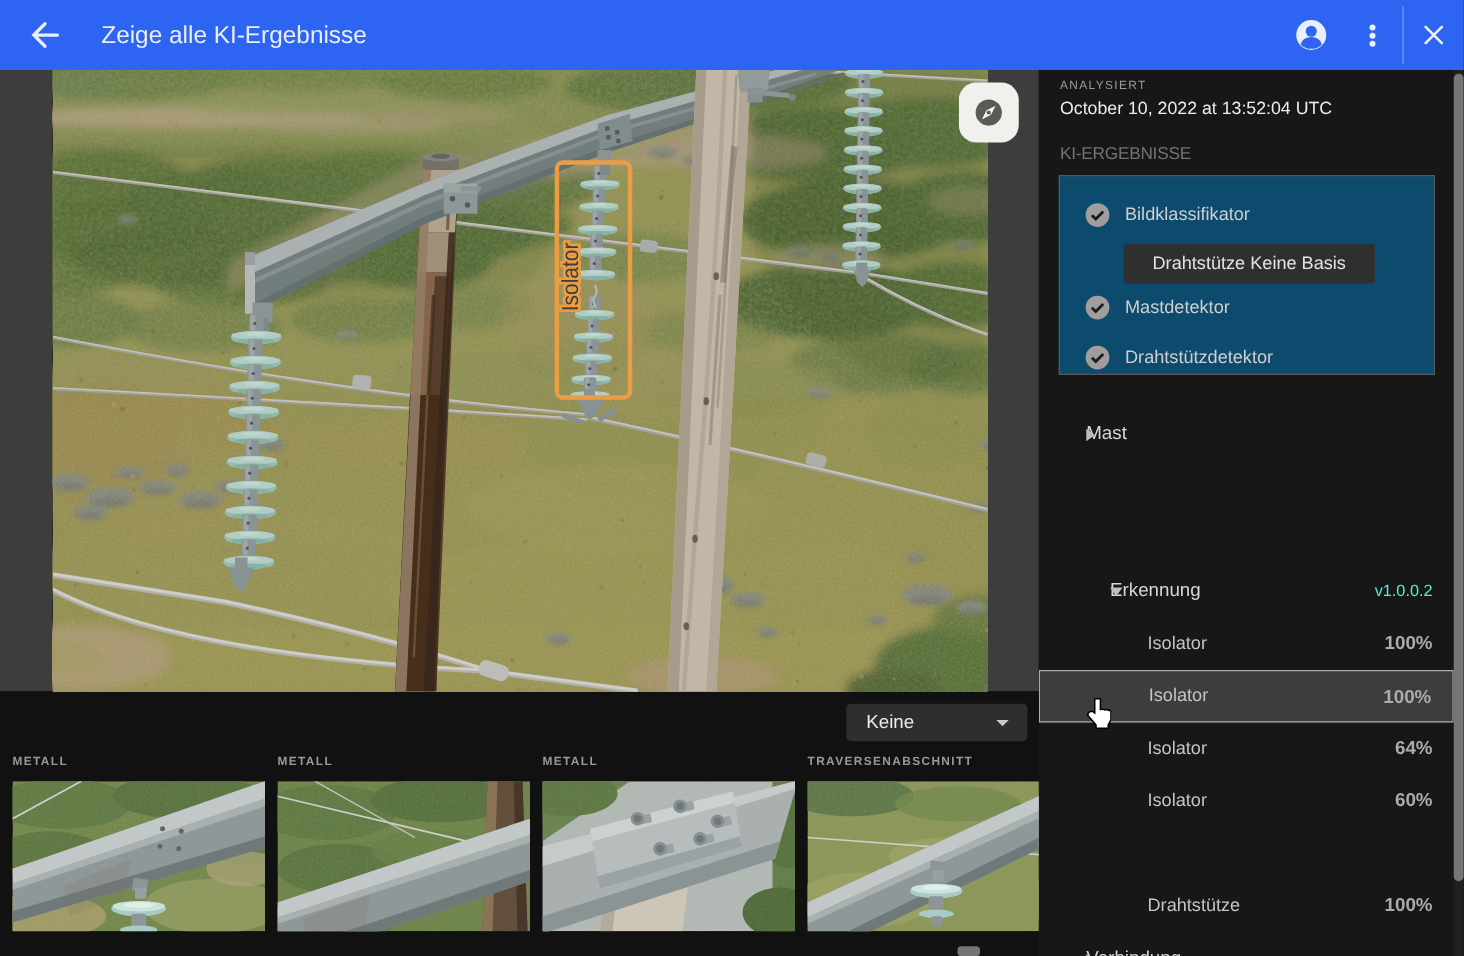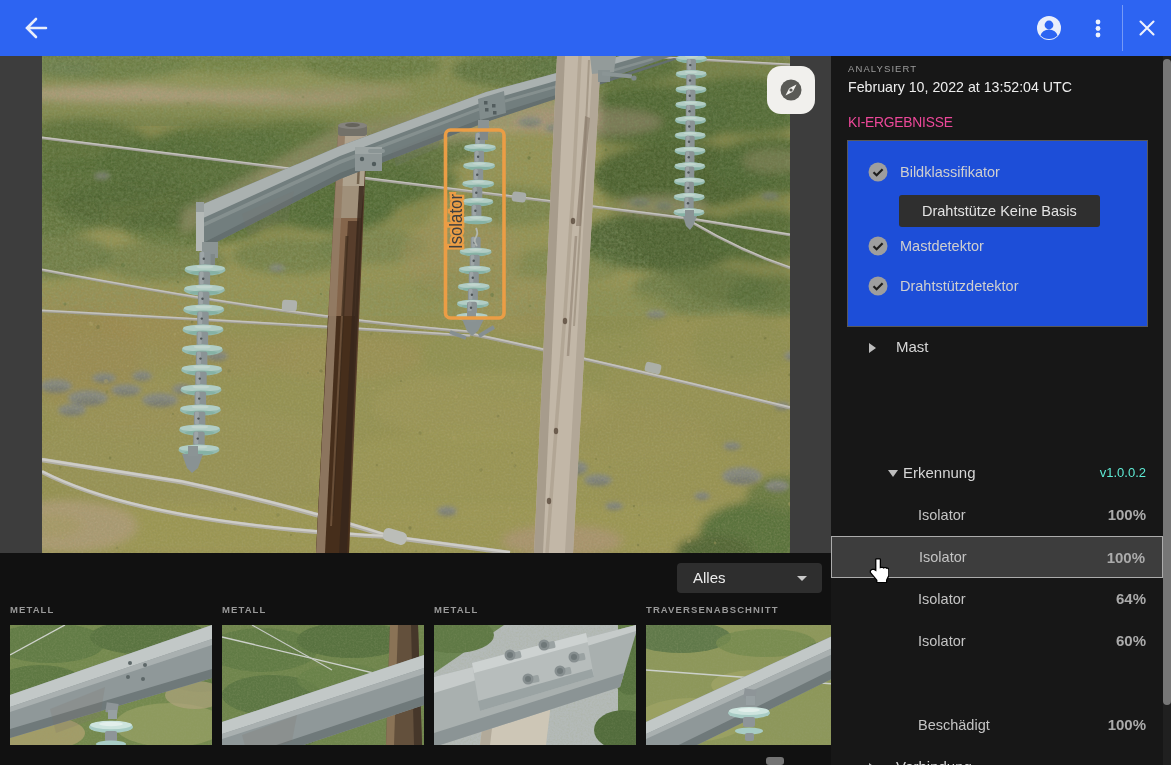--- a/index.html
+++ b/index.html
@@ -11,34 +11,35 @@
 #rmargin{position:absolute;left:790px;top:56px;width:41px;height:497px;background:#3d3d3d}
 #photo{position:absolute;left:42px;top:56px;width:748px;height:497px;filter:brightness(0.91) saturate(1.15) hue-rotate(-6deg)}
 #compass{position:absolute;left:767px;top:66px;width:48px;height:48px;border-radius:14px;background:#f1f0ed}
 #panel{position:absolute;left:831px;top:56px;width:340px;height:709px;background:#171717;overflow:hidden}
 #bstrip{position:absolute;left:0;top:553px;width:831px;height:212px;background:#111;overflow:hidden}
 .pl{color:#d6d6d6;font-size:15px}
 .ll{color:#c4c4c4;font-size:14.5px}
 .pct{position:absolute;right:17px;top:0;height:42px;line-height:42px;color:#ababab;font-size:15px;font-weight:700}
 .ver{position:absolute;right:17px;top:0;height:42px;line-height:42px;color:#5eead4;font-size:13px;font-weight:500}
 .trow{position:absolute;left:0;width:332px;height:42px;line-height:42px}
-.tl1{padding-left:65px}
-.tl2{padding-left:72px}
+.tl1{padding-left:38px}
+.tl2{padding-left:57px}
 .tl3{padding-left:87px}
 .arr-r{position:absolute;left:38px;top:16.5px;width:0;height:0;border-left:7px solid #bdbdbd;border-top:5px solid transparent;border-bottom:5px solid transparent}
 .arr-d{position:absolute;left:34px;top:18px;width:0;height:0;border-top:7px solid #bdbdbd;border-left:5px solid transparent;border-right:5px solid transparent}
 .arr-d2{position:absolute;left:57px;top:18px;width:0;height:0;border-top:7px solid #bdbdbd;border-left:5px solid transparent;border-right:5px solid transparent}
 .thumblabel{position:absolute;top:51px;font-size:9.5px;font-weight:700;letter-spacing:1.1px;color:#999}
 </style>
 </head>
 <body>
 <div id="header">
   <svg class="abs" style="left:20px;top:14px" width="28" height="28" viewBox="0 0 28 28">
     <path d="M16 5 L7 14 L16 23 M7.5 14 H26" stroke="#e9eefb" stroke-width="2.6" fill="none" stroke-linecap="round"></path>
   </svg>
+  <div id="title">Zeige alle KI-Ergebnisse</div>
   <svg class="abs" style="left:1036px;top:15px" width="26" height="26" viewBox="0 0 26 26">
     <circle cx="13" cy="13" r="12" fill="#e9eefb"></circle>
     <circle cx="13" cy="10" r="4.4" fill="#2d64f2"></circle>
     <path d="M4.5 20.5 a8.6 7 0 0 1 17 0 a12 12 0 0 1 -17 0 Z" fill="#2d64f2"></path>
   </svg>
   <svg class="abs" style="left:1090px;top:14px" width="16" height="28" viewBox="0 0 16 28">
     <circle cx="8" cy="8" r="2.4" fill="#eef2fd"></circle>
       <circle cx="8" cy="14.5" r="2.4" fill="#eef2fd"></circle>
       <circle cx="8" cy="21" r="2.4" fill="#eef2fd"></circle>
   </svg>
@@ -681,23 +682,23 @@
 <div id="compass">
   <svg class="abs" style="left:13px;top:13px" width="22" height="22" viewBox="0 0 22 22">
     <circle cx="11" cy="11" r="10.5" fill="#5a5a56"></circle>
     <path d="M16.5 5.5 L12.8 12.8 L9.2 9.2 Z" fill="#f4f3f0"></path>
     <path d="M5.5 16.5 L9.2 9.2 L12.8 12.8 Z" fill="#f4f3f0"></path>
     <circle cx="11" cy="11" r="1.6" fill="#5a5a56"></circle>
   </svg>
 </div>
 <div id="panel">
   <div class="abs" style="left:17px;top:7px;font-size:9.5px;font-weight:400;letter-spacing:1.1px;color:#9c9c9c">ANALYSIERT</div>
-  <div class="abs" style="left:17px;top:23px;font-size:14.2px;color:#ededed">February 10, 2022 at 13:52:04 UTC</div>
-  <div class="abs" style="left:17px;top:59px;font-size:13.8px;letter-spacing:-0.2px;color:#ec4899">KI-ERGEBNISSE</div>
-  <div class="abs" style="left:16px;top:84px;width:301px;height:187px;border:1px solid #585858;background:#1d4ed8">
+  <div class="abs" style="left:17px;top:23px;font-size:14.2px;color:#ededed">October 10, 2022 at 13:52:04 UTC</div>
+  <div class="abs" style="left:17px;top:59px;font-size:13.8px;letter-spacing:-0.2px;color:#737373">KI-ERGEBNISSE</div>
+  <div class="abs" style="left:16px;top:84px;width:301px;height:160px;border:1px solid #585858;background:#0c4a6e">
     <svg class="abs" style="left:20px;top:20.5px" width="20" height="20" viewBox="0 0 20 20">
 <circle cx="10" cy="10" r="9.5" fill="#9e9e9e"></circle>
 <path d="M5.5 10.2 L8.6 13.2 L14.6 7.2" stroke="#1c1c1c" stroke-width="2.2" fill="none"></path>
       </svg>
       <div class="abs" style="left:52px;top:9.5px;height:42px;line-height:42px;font-size:14.5px;color:#cfcfcf">Bildklassifikator</div>
 <svg class="abs" style="left:20px;top:94.5px" width="20" height="20" viewBox="0 0 20 20">
 <circle cx="10" cy="10" r="9.5" fill="#9e9e9e"></circle>
 <path d="M5.5 10.2 L8.6 13.2 L14.6 7.2" stroke="#1c1c1c" stroke-width="2.2" fill="none"></path>
       </svg>
       <div class="abs" style="left:52px;top:83.5px;height:42px;line-height:42px;font-size:14.5px;color:#cfcfcf">Mastdetektor</div>
@@ -707,28 +708,28 @@
       </svg>
       <div class="abs" style="left:52px;top:124px;height:42px;line-height:42px;font-size:14.5px;color:#cfcfcf">Drahtstützdetektor</div>
 <div class="abs" style="left:51px;top:54px;height:32px;line-height:32px;padding:0 23px;background:#2f2f2f;border-radius:3px;font-size:14.5px;color:#e3e3e3">Drahtstütze Keine Basis</div>
   </div>
   <div class="trow tl1" style="top:270px;"><div class="arr-r"></div><span class="pl">Mast</span></div>
   <div class="trow tl2" style="top:396px;"><div class="arr-d2"></div><span class="pl">Erkennung</span><div class="ver">v1.0.0.2</div></div>
   <div class="trow tl3" style="top:438px;"><span class="ll">Isolator</span><div class="pct">100%</div></div>
   <div class="trow tl3" style="top:480px;background:#3d3d3d;border:1.5px solid #acacac;height:42px;line-height:39px;"><span class="ll">Isolator</span><div class="pct">100%</div></div>
   <div class="trow tl3" style="top:522px;"><span class="ll">Isolator</span><div class="pct">64%</div></div>
   <div class="trow tl3" style="top:564px;"><span class="ll">Isolator</span><div class="pct">60%</div></div>
-  <div class="trow tl3" style="top:648px;"><span class="ll">Beschädigt</span><div class="pct">100%</div></div>
+  <div class="trow tl3" style="top:648px;"><span class="ll">Drahtstütze</span><div class="pct">100%</div></div>
   <div class="trow tl1" style="top:690px;"><div class="arr-r"></div><span class="pl">Verbindung</span></div>
   <div class="abs" style="left:332px;top:0;width:8px;height:709px;background:#202020"></div>
   <div class="abs" style="left:332px;top:3px;width:8px;height:646px;background:#767676;border-radius:4px"></div>
 </div>
 <div id="bstrip">
   <div class="abs" style="left:677px;top:10px;width:145px;height:30px;background:#2e2e2e;border-radius:4px">
-    <div class="abs" style="left:16px;top:0;height:30px;line-height:30px;font-size:15px;color:#ececec">Alles</div>
+    <div class="abs" style="left:16px;top:0;height:30px;line-height:30px;font-size:15px;color:#ececec">Keine</div>
     <div class="abs" style="right:15px;top:13px;width:0;height:0;border-top:5.5px solid #c9c9c9;border-left:5px solid transparent;border-right:5px solid transparent"></div>
   </div>
   <div class="thumblabel" style="left:10px">METALL</div>
   <div class="thumblabel" style="left:222px">METALL</div>
   <div class="thumblabel" style="left:434px">METALL</div>
   <div class="thumblabel" style="left:646px">TRAVERSENABSCHNITT</div>
   <div class="abs" style="left:10px;top:72px;width:202px;height:120px"><svg width="202" height="120" viewBox="0 0 202 120">
         <rect width="202" height="120" fill="#74894e"></rect>
         <ellipse cx="40" cy="18" rx="55" ry="20" fill="#627c46"></ellipse>
         <ellipse cx="140" cy="12" rx="60" ry="18" fill="#5a7441"></ellipse>

